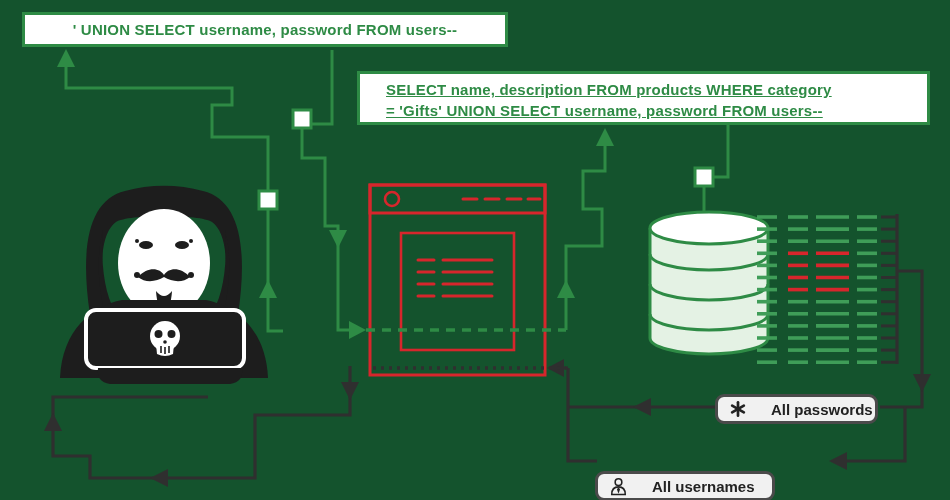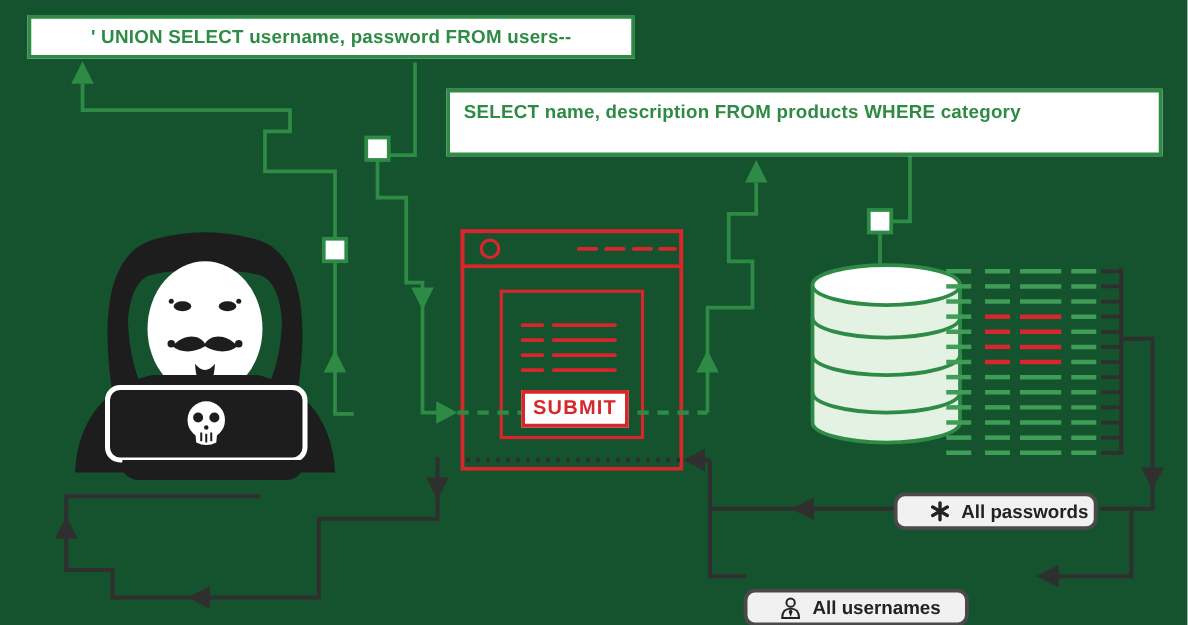--- a/index.html
+++ b/index.html
@@ -23,30 +23,30 @@
   .dash-green{stroke:var(--dash_green);stroke-width:3.6;}
   .dash-red{stroke:var(--red);stroke-width:3.6;}
   .tick-black{stroke:var(--line_black);stroke-width:3;}
   .dark{fill:var(--dark);}
   .white{fill:#fff;}
 
   .query-box{position:absolute;box-sizing:border-box;border:3px solid var(--green);
      color:var(--green);font-weight:bold;font-size:15px;background:#fff;letter-spacing:.2px;}
   #query-box-1{left:22px;top:12px;width:486px;height:35px;
      display:flex;align-items:center;justify-content:center;}
-  #query-box-2{left:357px;top:71px;width:573px;height:54px;padding:5px 11px;line-height:1.4;}
+  #query-box-2{left:357px;top:71px;width:573px;height:54px;padding:5px 26px;line-height:1.4;text-decoration:underline;}
   #query-box-2 span{display:block;white-space:nowrap;}
 
   #submit-button{position:absolute;left:417px;top:312px;width:86px;height:30px;box-sizing:border-box;
      border:3px solid var(--red);background:#fff;color:var(--red);font-weight:bold;font-size:16px;
      letter-spacing:1px;display:flex;align-items:center;justify-content:center;}
 
   .result-chip{position:absolute;box-sizing:border-box;height:30px;border:3px solid var(--label_border);
      border-radius:9px;background:var(--label_bg);color:var(--label_text);font-weight:bold;font-size:15px;
-     display:inline-flex;align-items:center;gap:8px;padding:0 25px;white-space:nowrap;}
+     display:inline-flex;align-items:center;gap:24px;padding:0 11px;white-space:nowrap;}
   #chip-passwords{left:715px;top:394px;width:163px;}
   #chip-usernames{left:595px;top:446px;width:180px;margin-top:25px;}
   .chip-icon{flex:0 0 auto;display:block;}
 </style>
 </head>
 <body>
 
 <div id="stage">
 
   <svg id="diagram-svg" width="950" height="500" viewBox="0 0 950 500">
@@ -237,23 +237,23 @@
     <path class="g-dashed" d="M366,330 L566,330"></path>
     <path class="b-dotted" d="M373,368 L566,368"></path>
   </svg>
 
   <div id="query-box-1" class="query-box">
     <span>' UNION SELECT username, password FROM users--</span>
   </div>
 
   <div id="query-box-2" class="query-box">
     <span>SELECT name, description FROM products WHERE category</span>
-  </div>
-
-  <div id="submit-button">SUBMIT</div>
+    <span>= 'Gifts' UNION SELECT username, password FROM users--</span>
+  </div>
+
 
   <div id="chip-passwords" class="result-chip">
     <svg class="chip-icon" width="18" height="18" viewBox="0 0 24 24">
       <g stroke="#222" stroke-width="3.6" stroke-linecap="round">
         <line x1="12" y1="3" x2="12" y2="21"></line>
         <line x1="4.2" y1="7.5" x2="19.8" y2="16.5"></line>
         <line x1="4.2" y1="16.5" x2="19.8" y2="7.5"></line>
       </g>
     </svg>
     <span>All passwords</span>

